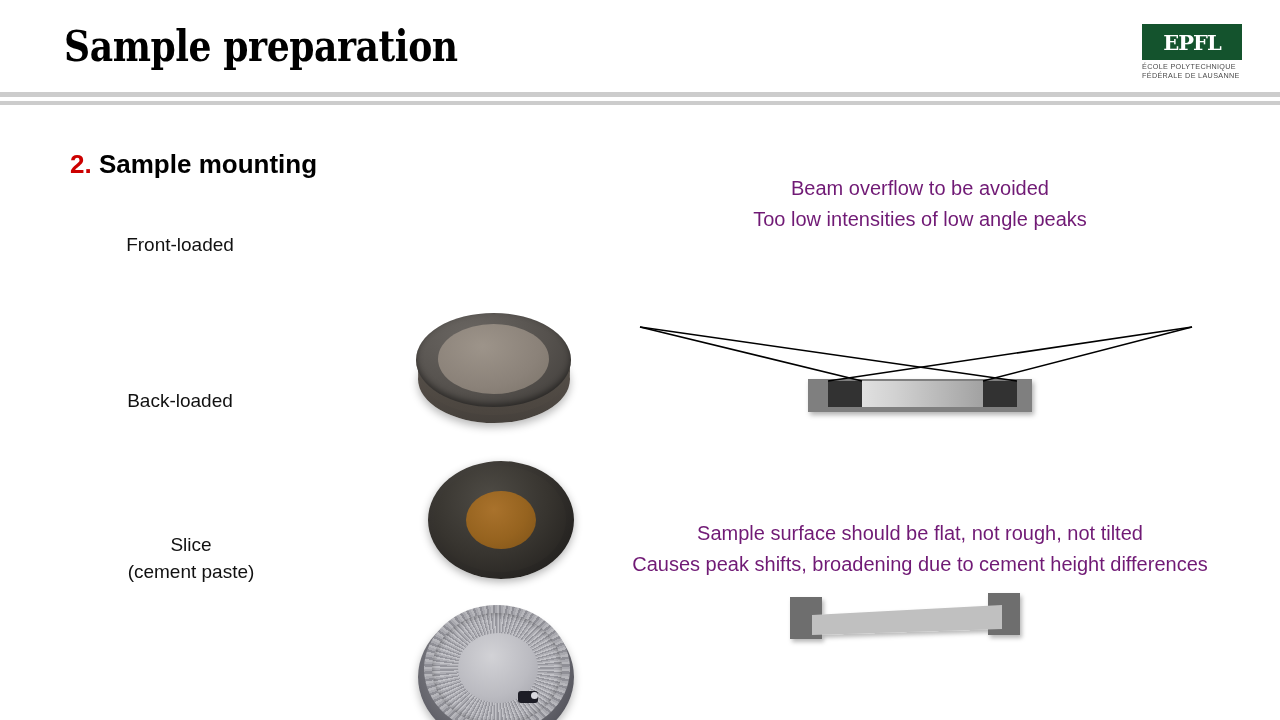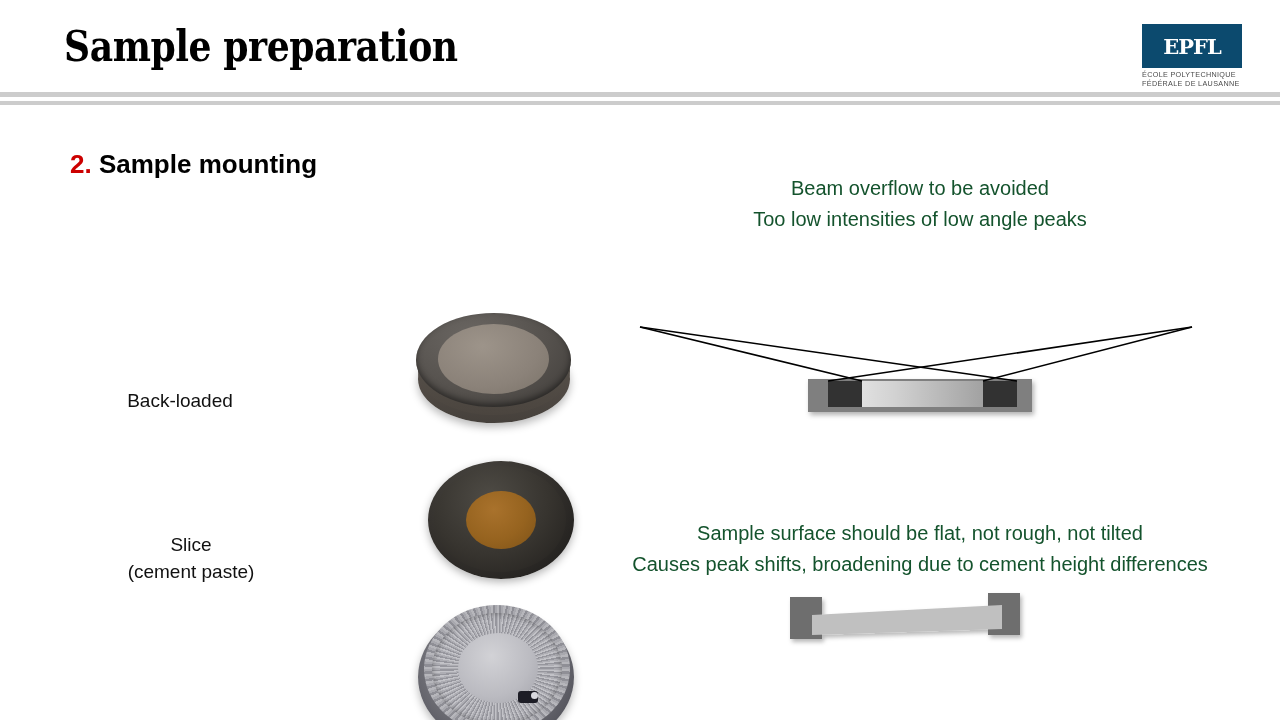--- a/index.html
+++ b/index.html
@@ -42,22 +42,22 @@
   #epfl-logo {
     position: absolute;
     left: 1142px;
     top: 24px;
     width: 108px;
     height: 46px;
   }
   #epfl-mark {
     position: relative;
     width: 100px;
-    height: 44px;
-    background: #0c4a6e;
+    height: 36px;
+    background: #14532d;
     overflow: hidden;
   }
   #epfl-mark .epfl-letters {
     position: absolute;
     left: 50%;
     top: 50%;
     transform: translate(-50%, -50%);
     color: #ffffff;
     font-family: "DejaVu Serif", serif;
     font-weight: bold;
@@ -238,21 +238,21 @@
     border-radius: 50%;
     background: linear-gradient(180deg, rgba(60,48,72,0.85) 0%, rgba(40,34,52,0.9) 100%);
     z-index: -1;
   }
 
   
   .note {
     position: absolute;
     font-size: 20px;
     line-height: 31px;
-    color: #14532d;
+    color: #701a75;
     text-align: center;
     white-space: nowrap;
   }
   #note-beam    { left: 620px; top: 68px;  width: 600px; }
   #note-paren   { left: 620px; top: 160px; width: 600px; }
   #note-surface { left: 590px; top: 373px; width: 660px; margin-top: 40px; }
 
   
   #beam-diagram {
     position: absolute;
@@ -286,20 +286,21 @@
 <div class="rule" id="rule-top"></div>
 <div class="rule" id="rule-bot"></div>
 
 <div id="slide-body">
 
   <div id="section-heading">
     <span id="section-number">2.</span>
     <span id="section-label">Sample mounting</span>
   </div>
 
+  <div class="sample-label" id="label-front">Front-loaded</div>
 
   <div class="sample-label" id="label-back">Back-loaded</div>
 
   <div class="sample-label" id="label-slice">
     <div>Slice</div>
     <div>(cement paste)</div>
   </div>
 
   <div class="photo" id="photo-front">
     <div id="front-body"></div>

